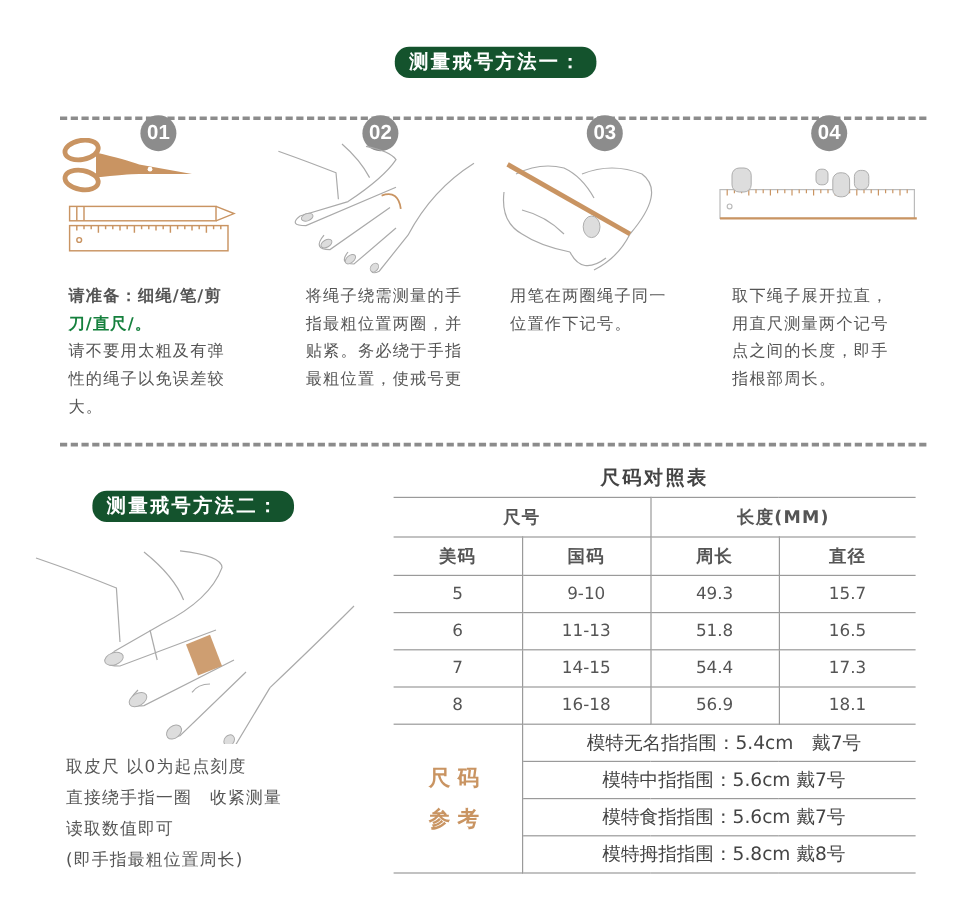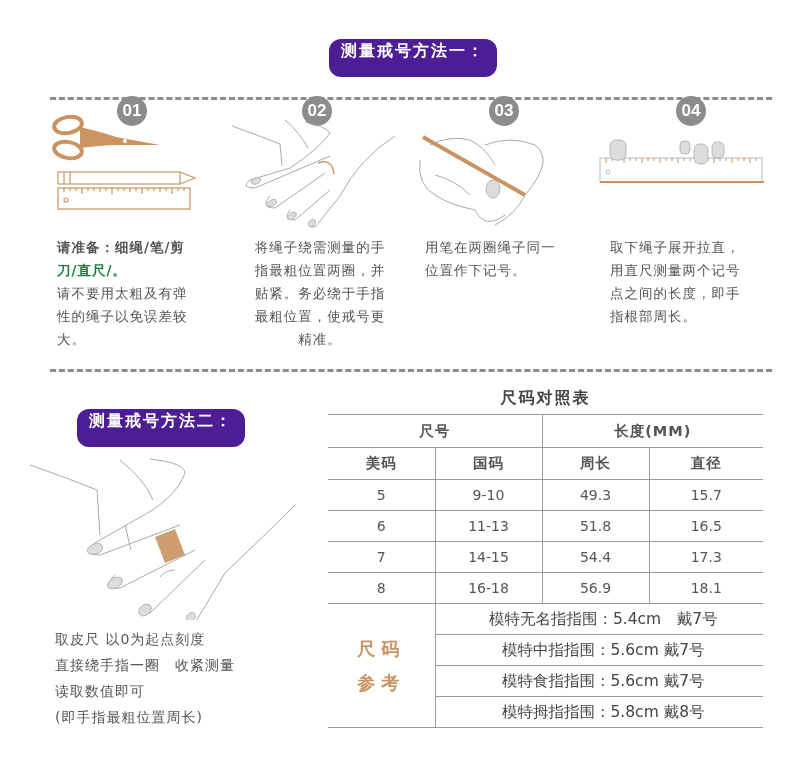--- a/index.html
+++ b/index.html
@@ -1,21 +1,21 @@
 <!DOCTYPE html>
 <html><head>
 <meta charset="utf-8">
 <style>
   html, body { margin:0; padding:0; background:#ffffff; }
   body { width:800px; height:758px; position:relative; overflow:hidden;
          font-family: "DejaVu Sans", "Liberation Sans", sans-serif; color:#555; }
   .abs { position:absolute; }
-  .pill { background:#4c1d95; color:#fff; border-radius:12px; font-weight:bold;
-          font-size:16px; letter-spacing:2px; height:38px; line-height:26px; padding:0 12px;
-          white-space:nowrap;font-family:Liberation Mono, monospace; }
+  .pill { background:#14532d; color:#fff; border-radius:12px; font-weight:bold;
+          font-size:16px; letter-spacing:2px; height:26px; line-height:26px; padding:0 12px;
+          white-space:nowrap; }
   .dash { border-top:3px dashed #8c8c8c; height:0; }
   .step { width:30px; height:30px; border-radius:50%; background:#8c8c8c; color:#fff;
           font-weight:bold; font-size:17px; text-align:center; line-height:30px;
           font-family:"Liberation Sans", sans-serif;margin-top:12px; }
   .desc { font-size:13.5px; line-height:23px; color:#555; letter-spacing:1px; }
   .table-title { font-size:16px; font-weight:bold; color:#444; letter-spacing:2px; text-align:center; }
   table.size { border-collapse:collapse; font-size:14px; color:#555; }
   table.size td { border:1px solid #9a9a9a; text-align:center; height:30px; padding:0; }
   table.size tr td:first-child { border-left:none; }
   table.size tr td:last-child { border-right:none; }
@@ -105,21 +105,20 @@
   <div style="font-weight:bold;color:#15803d">刀/直尺/。</div>
   <div>请不要用太粗及有弹</div>
   <div>性的绳子以免误差较</div>
   <div>大。</div>
 </div>
 <div class="abs desc" style="left:240px; top:236px; width:160px;text-align:center;">
   <div>将绳子绕需测量的手</div>
   <div>指最粗位置两圈，并</div>
   <div>贴紧。务必绕于手指</div>
   <div>最粗位置，使戒号更</div>
-  <div>精准。</div>
 </div>
 <div class="abs desc" style="left:425px; top:236px; width:160px;">
   <div>用笔在两圈绳子同一</div>
   <div>位置作下记号。</div>
 </div>
 <div class="abs desc" style="left:610px; top:236px; width:160px;">
   <div>取下绳子展开拉直，</div>
   <div>用直尺测量两个记号</div>
   <div>点之间的长度，即手</div>
   <div>指根部周长。</div>

